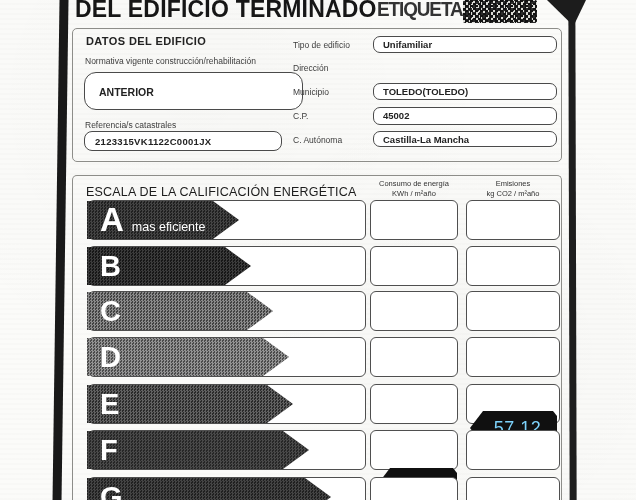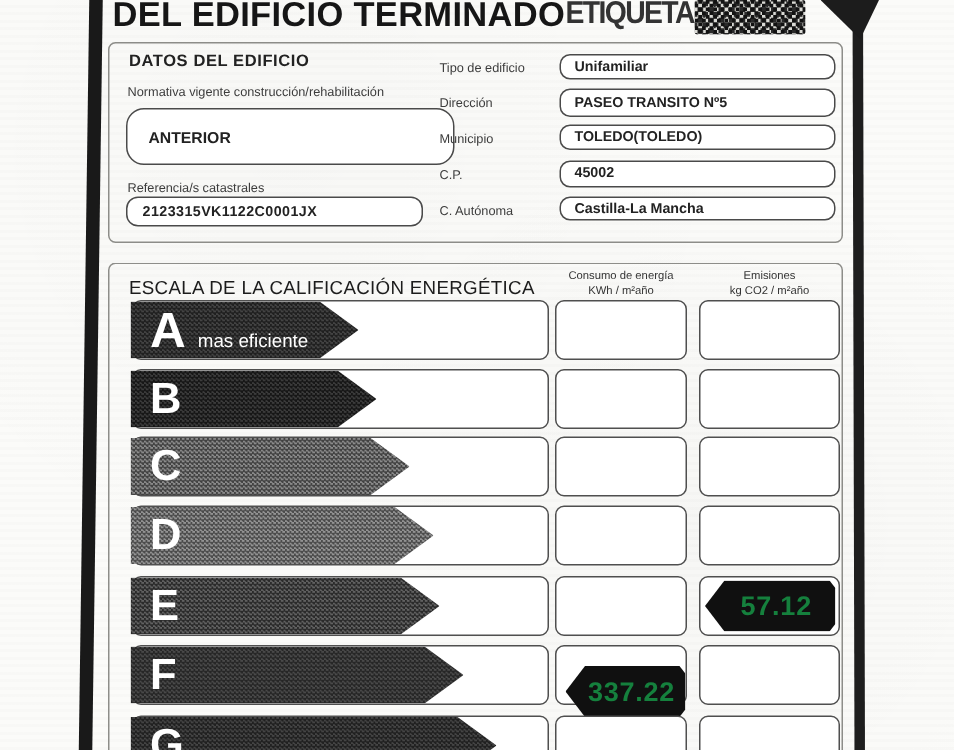--- a/index.html
+++ b/index.html
@@ -67,24 +67,24 @@
   .y2 .arrow::after{background:repeating-conic-gradient(rgba(255,255,255,0.3) 0% 25%, rgba(0,0,0,0.25) 0% 50%) 0 0/3px 3px;}
   .y3 .arrow{width:202px;background:#606060;}
   .y3 .arrow::after{background:repeating-conic-gradient(rgba(255,255,255,0.32) 0% 25%, rgba(0,0,0,0.22) 0% 50%) 1px 1px/3px 3px;}
   .y4 .arrow{width:206px;background:#343434;}
   .y4 .arrow::after{background:repeating-conic-gradient(rgba(255,255,255,0.22) 0% 25%, rgba(0,0,0,0.2) 0% 50%) 0 0/3px 3px;}
   .y5 .arrow{width:222px;background:#262626;}
   .y6 .arrow{width:244px;background:#202020;}
   .letter{position:relative;z-index:2;color:#fff;font-weight:700;font-size:29px;padding-left:13px;line-height:38px;}
   .y0 .letter{font-size:33px;}
   .note{position:relative;z-index:2;color:#fff;font-size:12.5px;margin-left:8px;align-self:flex-end;padding-bottom:5px;}
-  .badge{position:absolute;background:#101010;color:#15803d;font-weight:700;font-size:18px;
+  .badge{position:absolute;background:#101010;color:#7dd3fc;font-weight:400;font-size:18px;
     display:flex;align-items:center;justify-content:center;border-radius:4px;
     clip-path:polygon(13px 0, calc(100% - 4px) 0, 100% 15%, 100% 85%, calc(100% - 4px) 100%, 13px 100%, 0 50%);
-    padding-left:8px;box-sizing:border-box;letter-spacing:0.5px;}
+    padding-left:8px;box-sizing:border-box;letter-spacing:0.5px;margin-top:24px;}
   .badge.emis-badge{left:470px;top:3px;width:87px;height:34px;}
   .badge.consumo-badge{left:377px;top:14px;width:80px;height:34px;}
 </style>
 </head>
 <body>
 
 <div class="page">
 
   <div class="scan-left-bar"></div>
   <div class="scan-right-bar"></div>
@@ -102,21 +102,20 @@
 
     <div class="small-label referencia-label">Referencia/s catastrales</div>
     <div class="referencia-box">2123315VK1122C0001JX</div>
 
     <div class="field f0">
       <span class="f-label">Tipo de edificio</span>
       <span class="f-box">Unifamiliar</span>
     </div>
     <div class="field f1">
       <span class="f-label">Dirección</span>
-      <span class="f-box">PASEO TRANSITO Nº5</span>
     </div>
     <div class="field f2">
       <span class="f-label">Municipio</span>
       <span class="f-box">TOLEDO(TOLEDO)</span>
     </div>
     <div class="field f3">
       <span class="f-label">C.P.</span>
       <span class="f-box">45002</span>
     </div>
     <div class="field f4">

